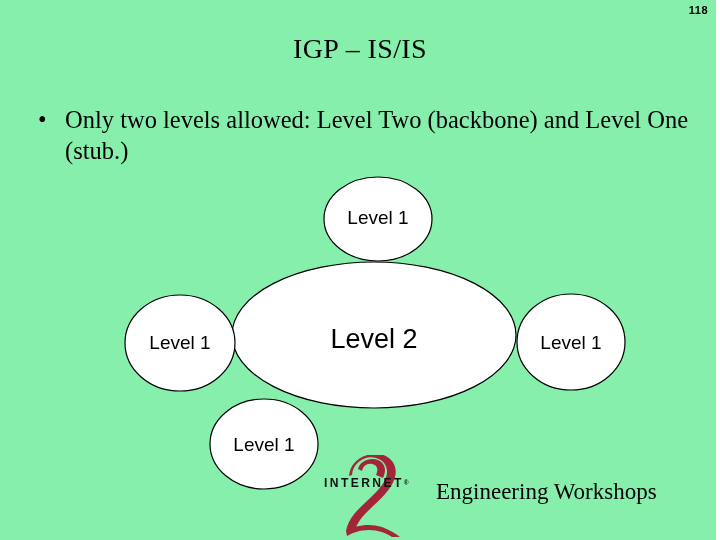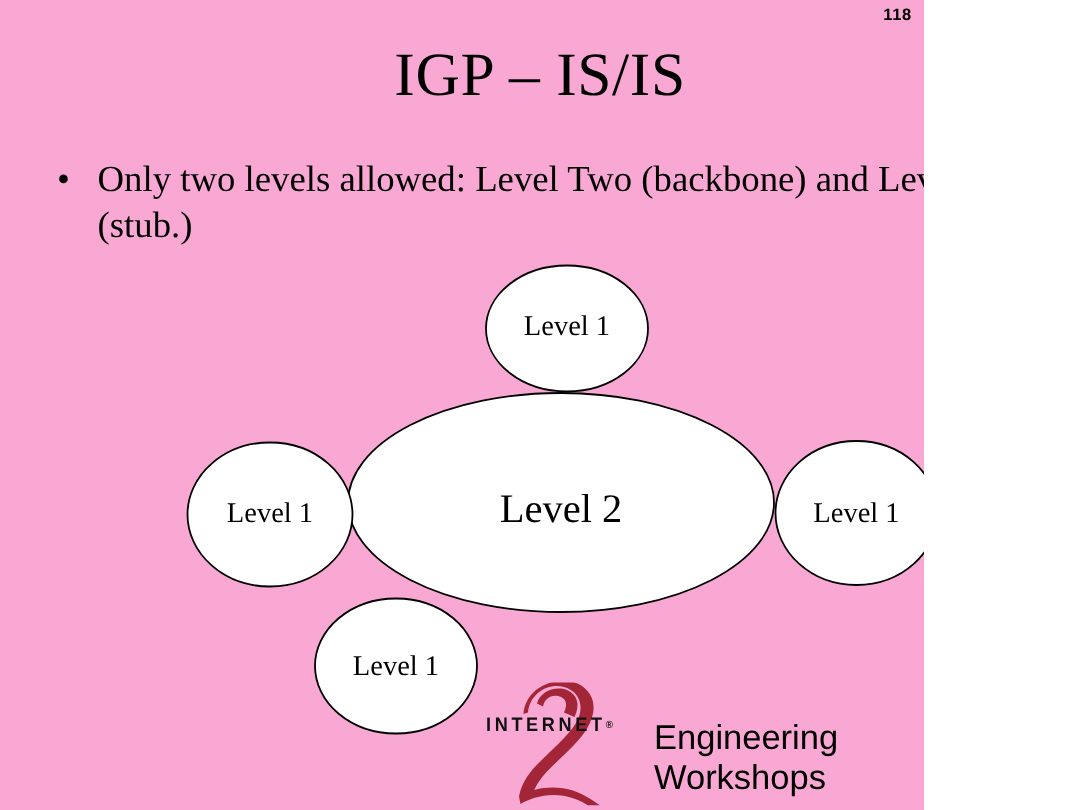--- a/index.html
+++ b/index.html
@@ -3,23 +3,23 @@
 <meta charset="utf-8">
 <title>IGP - IS/IS</title>
 <style>
   html, body {
     margin: 0;
     padding: 0;
     background: #ffffff;
   }
   #slide {
     position: relative;
-    width: 616px;
+    width: 716px;
     height: 540px;
-    background: #f9a8d4;
+    background: #86efac;
     overflow: hidden;
     font-family: "Liberation Serif", "DejaVu Serif", serif;
     color: #000000;
   }
 
   
   #page-number {
     position: absolute;
     top: 4px;
     right: 8px;
@@ -31,21 +31,21 @@
   }
 
   
   #slide-title {
     position: absolute;
     left: 0;
     top: 30px;
     width: 720px;
     text-align: center;
     font-family: "Liberation Serif", "DejaVu Serif", serif;
-    font-size: 41px;
+    font-size: 28px;
     line-height: 38px;
     color: #000;
     letter-spacing: 0.4px;
   }
 
   
   #bullet-block {
     position: absolute;
     left: 34px;
     top: 104px;
@@ -71,21 +71,21 @@
   #diagram {
     position: absolute;
     left: 0;
     top: 0;
     width: 720px;
     height: 540px;
     pointer-events: none;
   }
   .node-label {
     position: absolute;
-    font-family: Liberation Serif, serif;
+    font-family: Liberation Sans, sans-serif;
     color: #000;
     white-space: nowrap;
     text-align: center;
   }
   .lvl1-label { font-size: 19px; line-height: 19px; }
   .lvl2-label { font-size: 27px; line-height: 21px; }
 
   
   #footer-logo {
     position: absolute;
@@ -109,21 +109,21 @@
   }
   #logo-reg {
     font-size: 7px;
     vertical-align: 2px;
     letter-spacing: 0;
   }
   #footer-tagline {
     position: absolute;
     left: 436px;
     top: 478px;
-    font-family: Liberation Sans, sans-serif;
+    font-family: Liberation Serif, serif;
     font-size: 23px;
     line-height: 27px;
     color: #000;
   }
 </style>
 </head>
 <body>
 
 <div id="slide">
 

